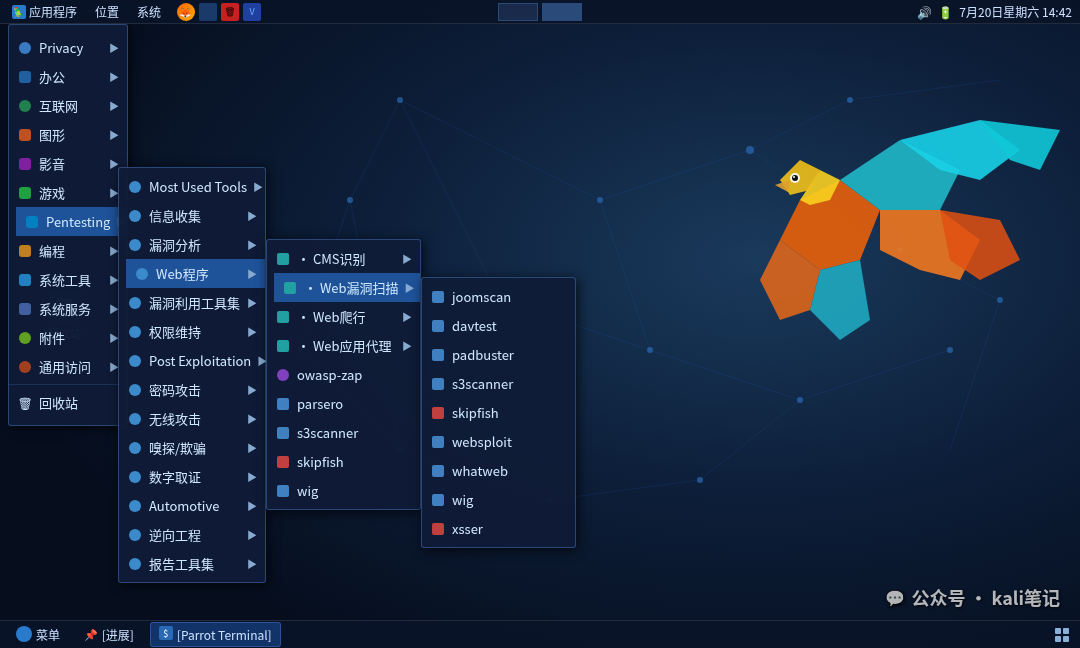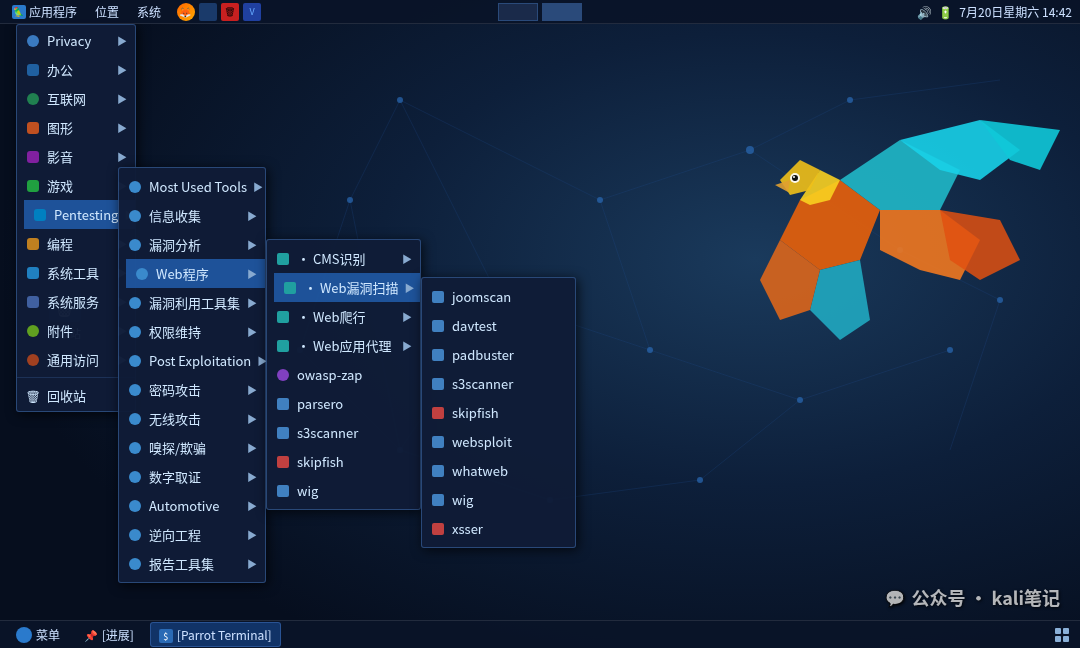--- a/index.html
+++ b/index.html
@@ -100,21 +100,21 @@
       gap: 8px;
     }
 
     .taskbar-bottom-btn {
       color: #cce0ff;
       font-size: 12px;
       padding: 3px 8px;
       cursor: pointer;
       border-radius: 3px;
       display: flex;
-      align-items: flex-end;
+      align-items: flex-start;
       gap: 4px;
     }
     .taskbar-bottom-btn.active {
       background: rgba(30,100,200,0.4);
       border: 1px solid rgba(100,160,255,0.3);
     }
 
     .taskbar-icon {
       width: 14px;
       height: 14px;
@@ -176,26 +176,26 @@
       position: absolute;
       top: 24px;
       left: 0;
       z-index: 500;
     }
 
     
     .menu-l1 {
       position: absolute;
       top: 0;
-      left: 16px;
+      left: 8px;
       width: 120px;
       background: rgba(15,28,55,0.97);
       border: 1px solid rgba(80,140,220,0.4);
       border-radius: 3px;
-      padding: 1px 0;
+      padding: 8px 0;
       box-shadow: 2px 2px 12px rgba(0,0,0,0.7);
     }
 
     .menu-item {
       display: flex;
       align-items: center;
       padding: 5px 8px;
       color: #d0e8ff;
       cursor: pointer;
       gap: 6px;

